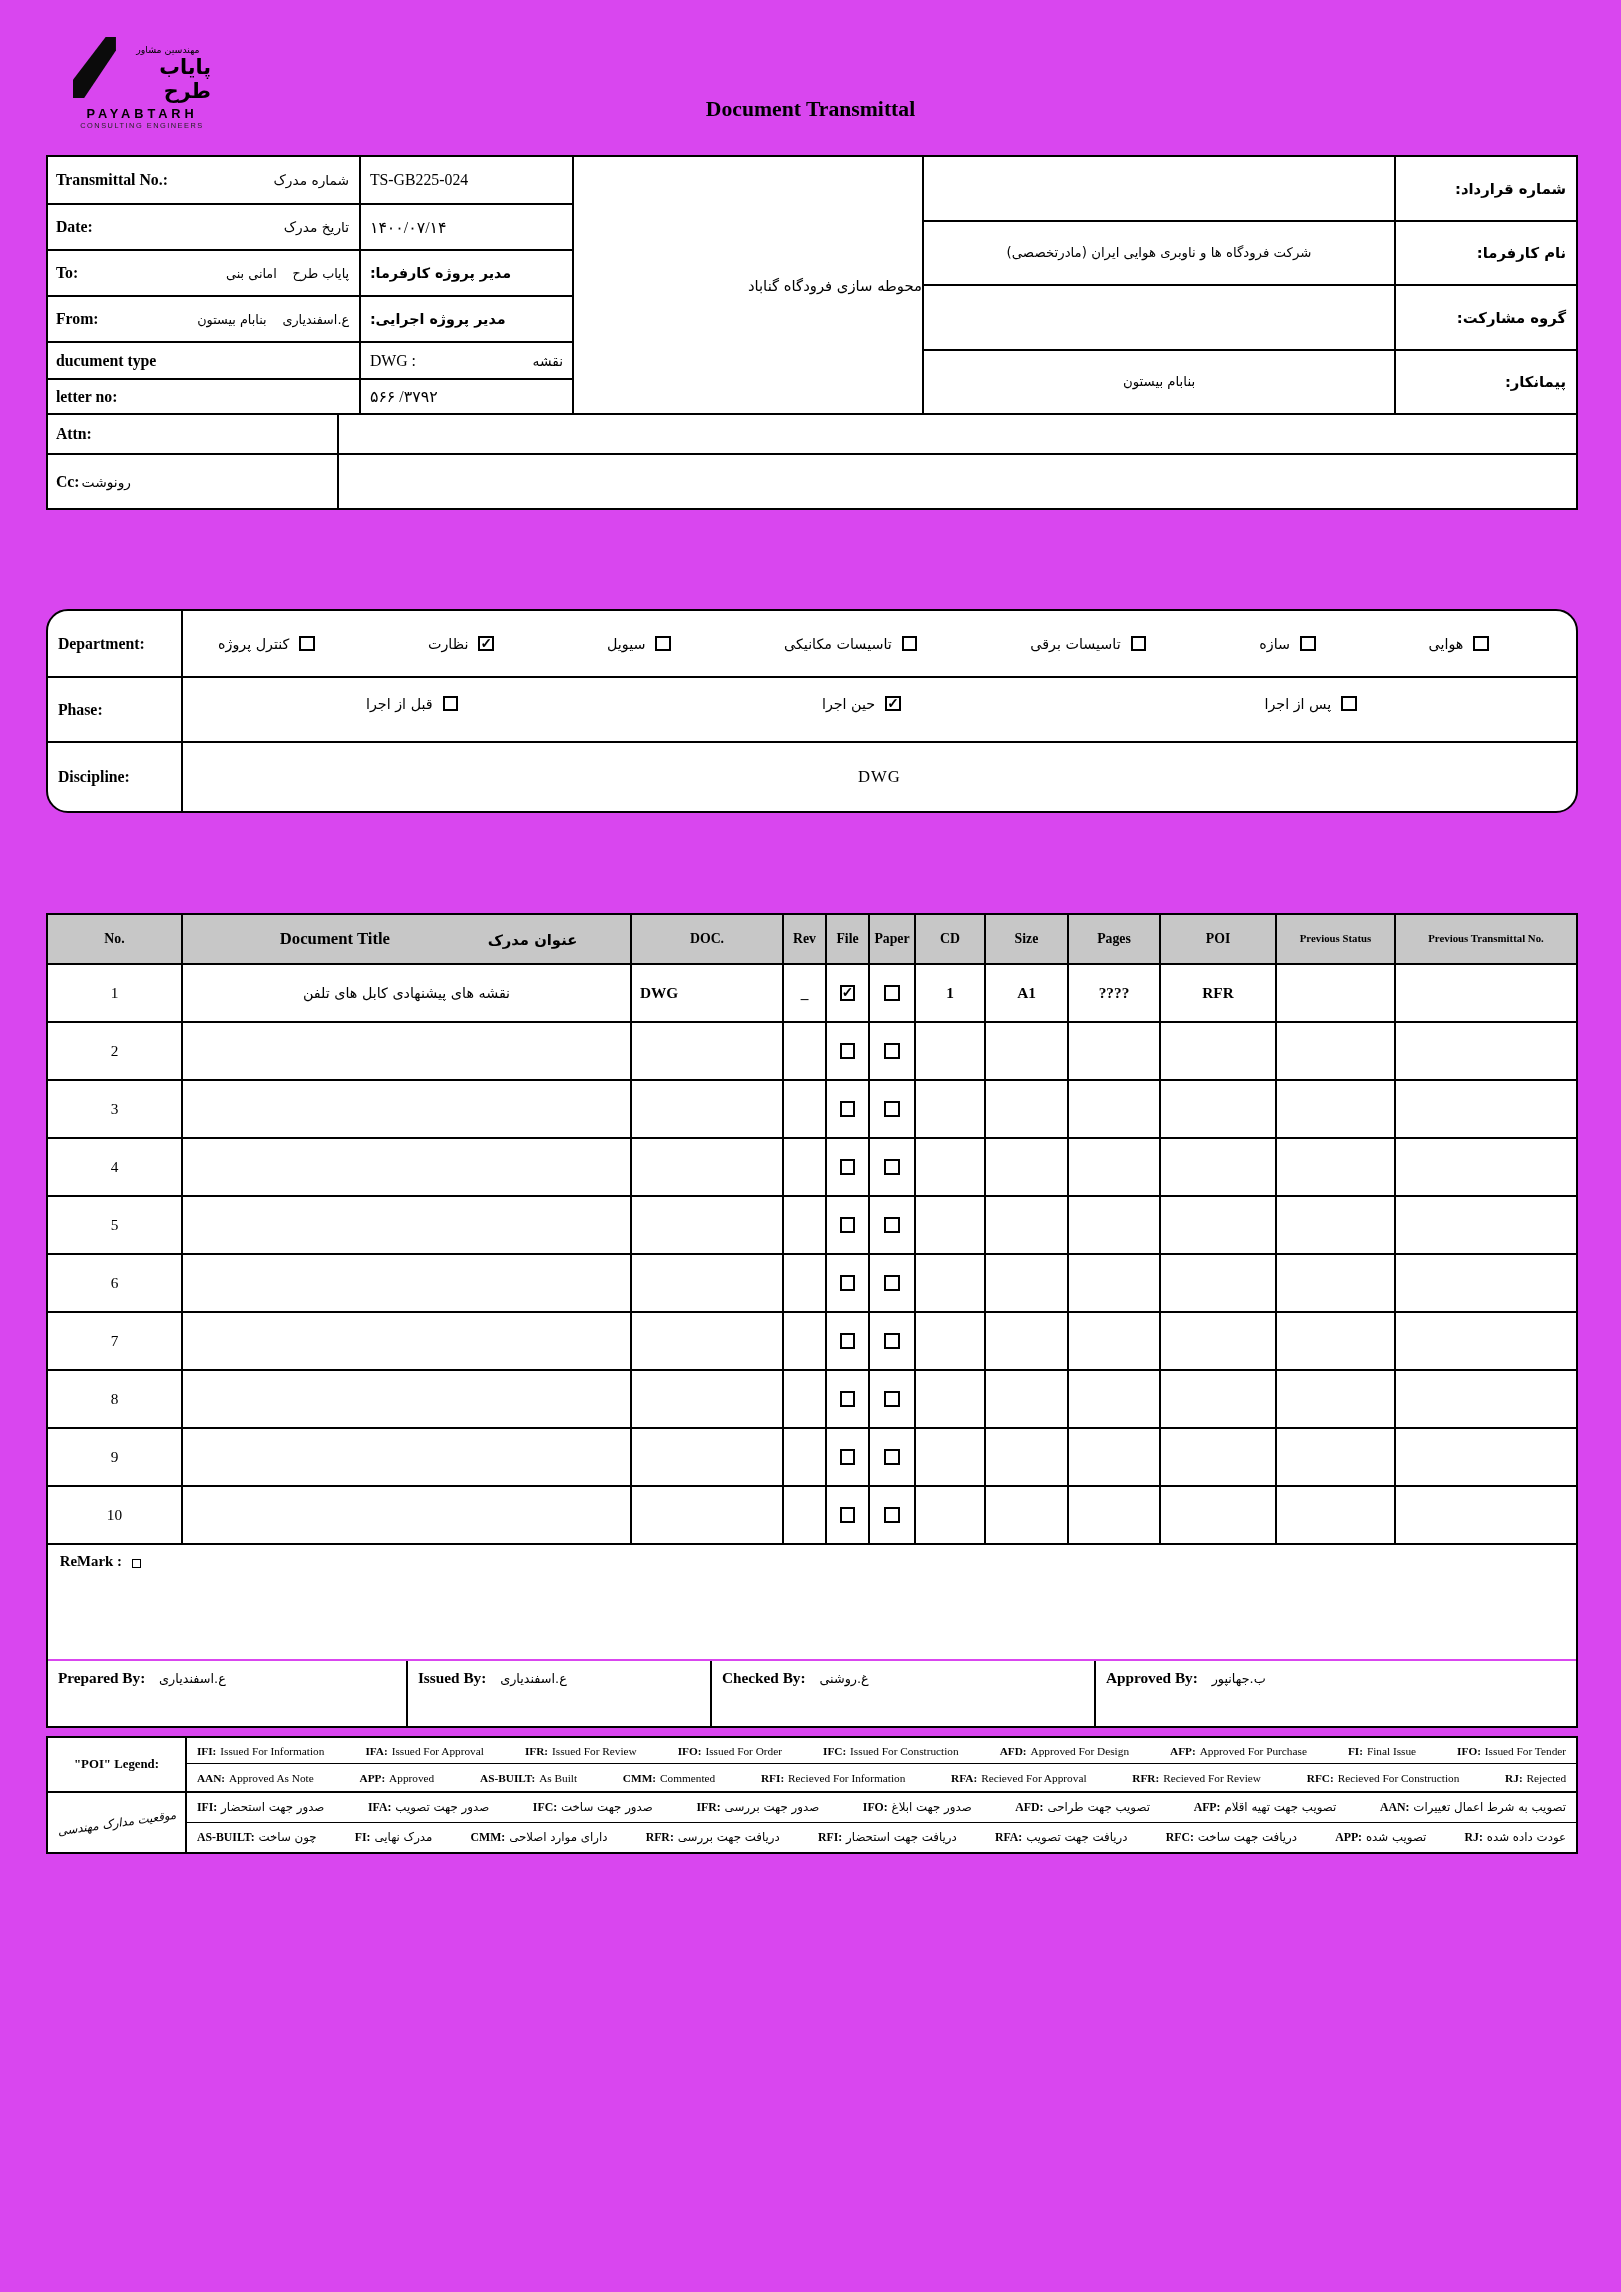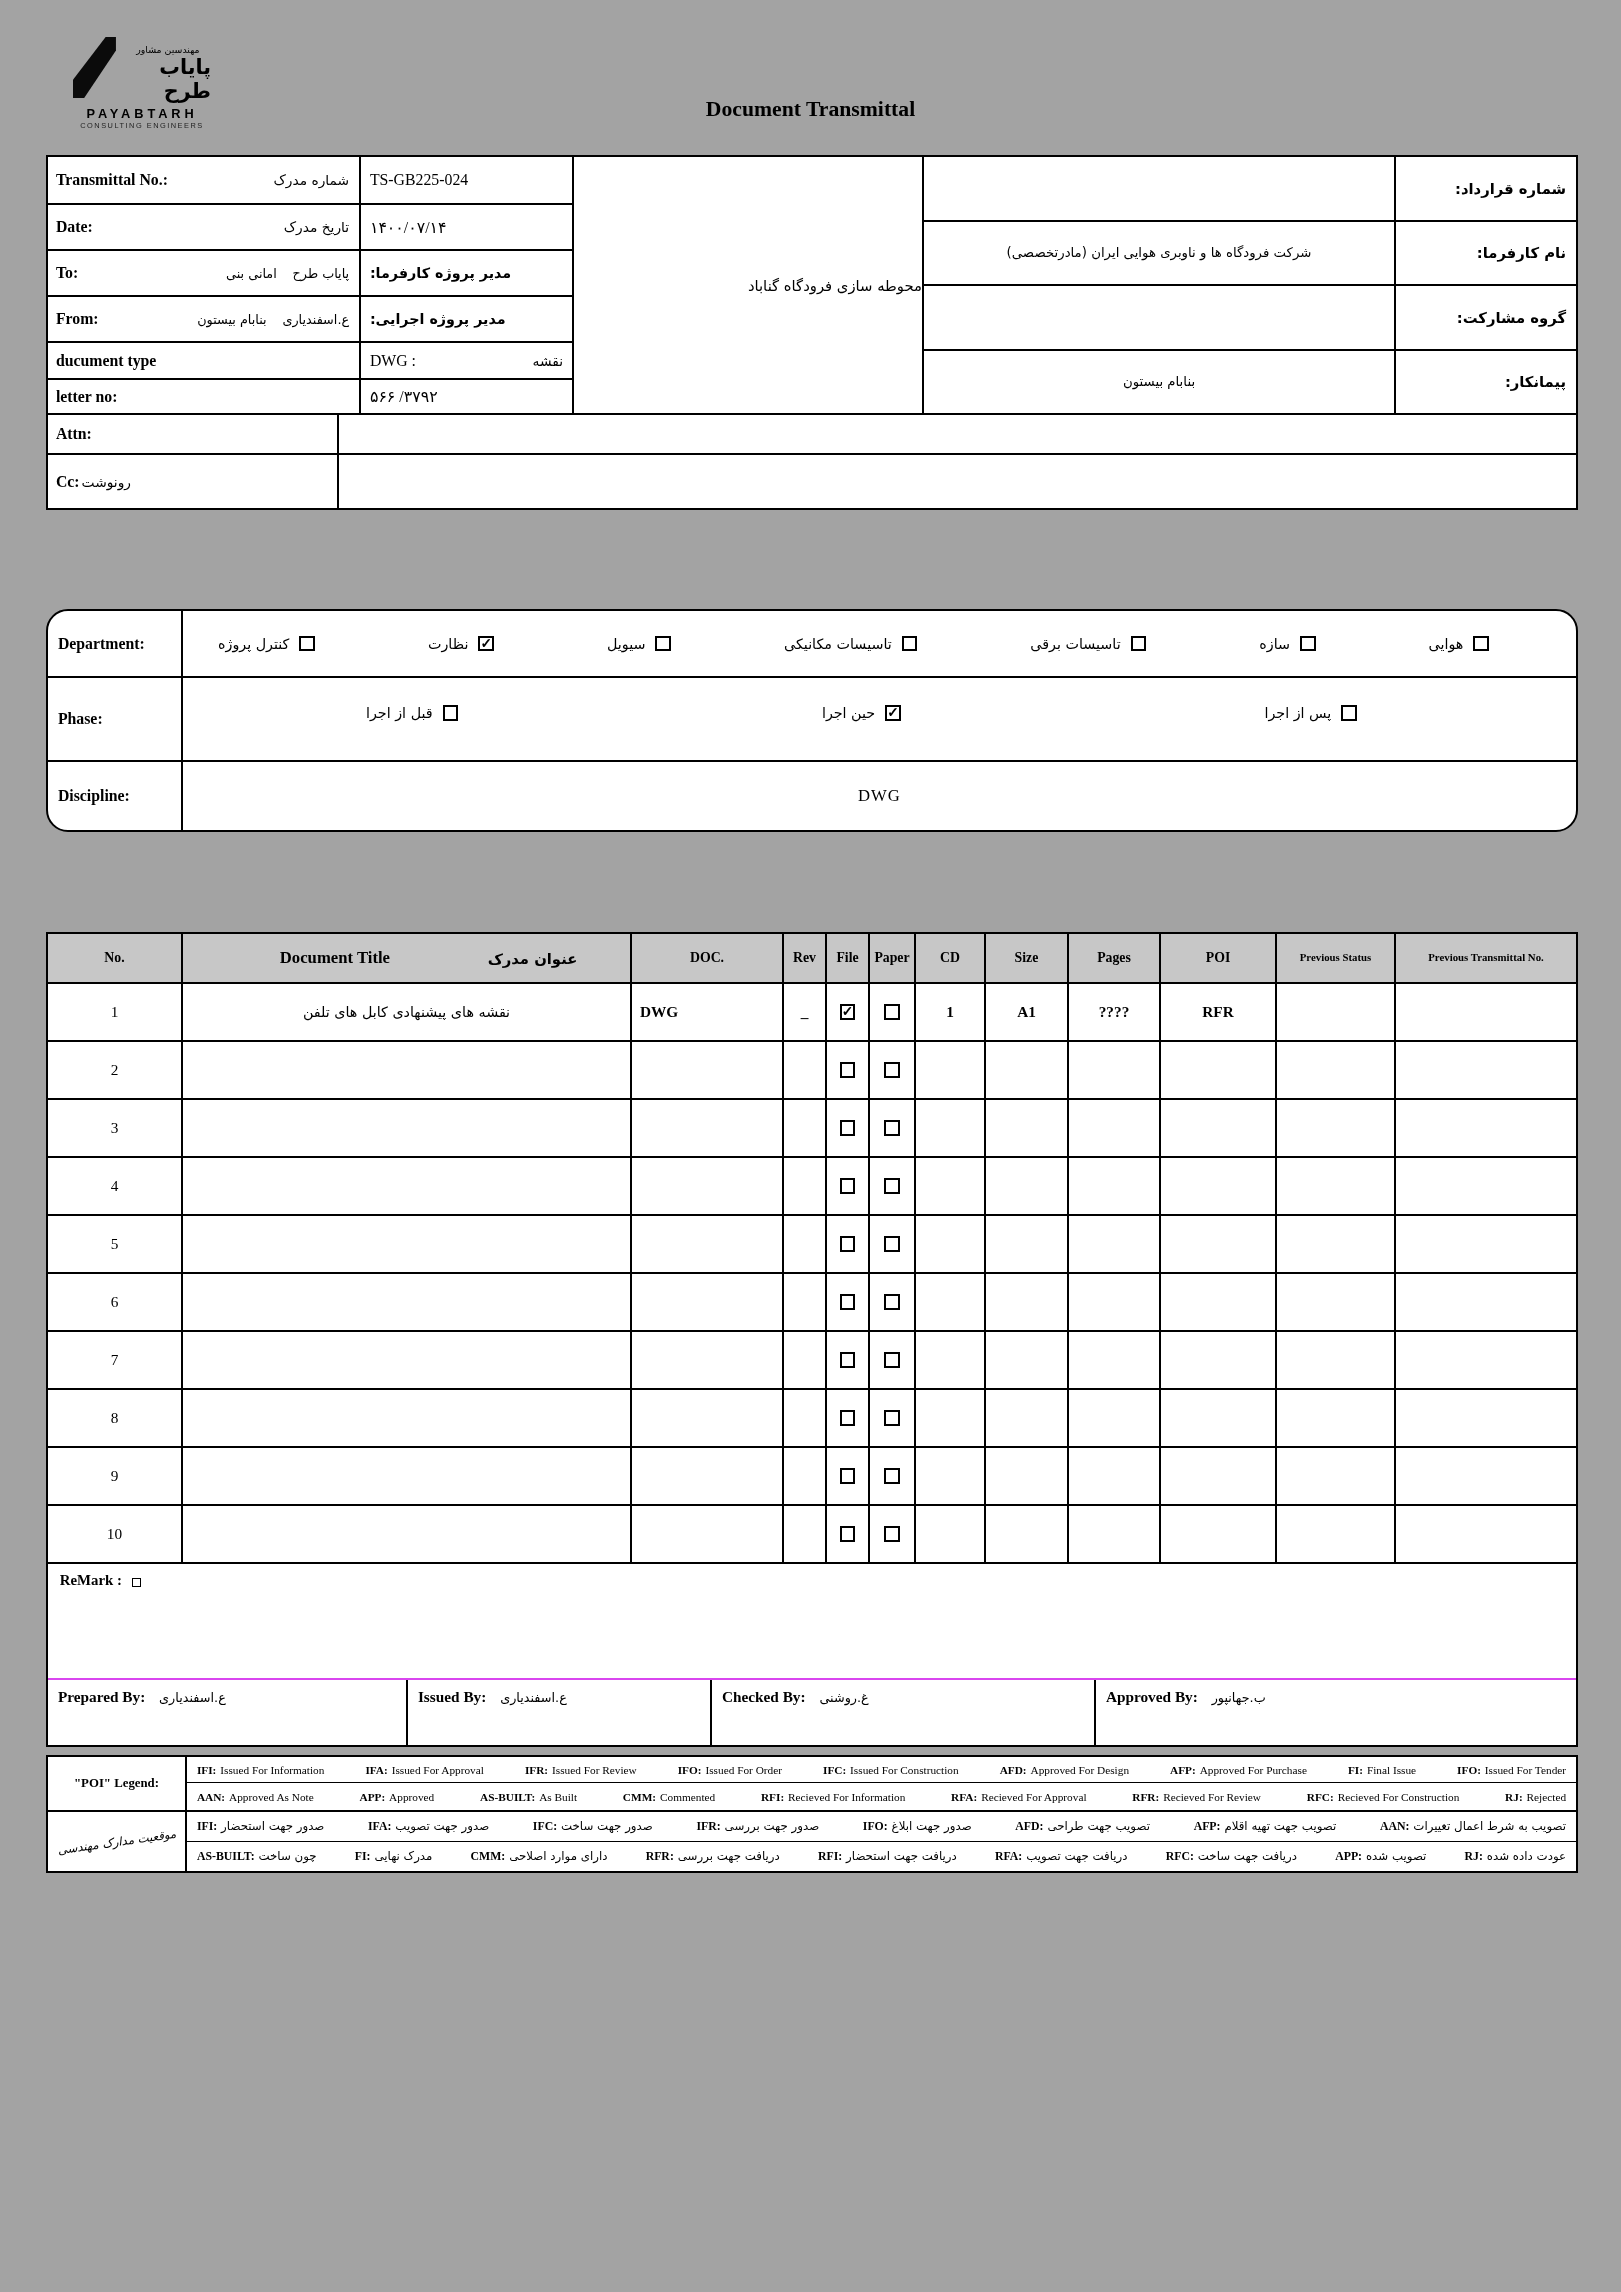--- a/index.html
+++ b/index.html
@@ -1,18 +1,18 @@
 <!DOCTYPE html>
 <html><head>
 <meta charset="utf-8">
 <style>
   * { box-sizing: border-box; margin: 0; padding: 0; }
   html,body { background:#fff; }
   body { font-family:"Liberation Serif","DejaVu Serif",serif; color:#000; }
-  .page { width:1621px; height:2292px; position:relative; background:#a3a3a3; overflow:hidden; }
+  .page { width:1621px; height:2292px; position:relative; background:#d946ef; overflow:hidden; }
   .fa { font-family:"DejaVu Sans","Liberation Sans",sans-serif; direction:rtl; unicode-bidi:isolate; }
   .ltr { direction:ltr; unicode-bidi:isolate; }
 
   
   .masthead { position:relative; height:155px; }
   .logo { position:absolute; left:73px; top:37px; width:138px; }
   .logo-top { display:flex; align-items:flex-start; gap:8.9px; }
   .logo-shape { width:53px; height:61px; background:#0b0b0b;
                 clip-path:polygon(0 100%, 0 70%, 76% 0, 100% 0, 100% 22%, 26% 100%); }
   .logo-fa-block { display:flex; flex-direction:column; align-items:center; padding-top:6.9px; }
@@ -55,21 +55,21 @@
   .wide-row.cc { height:53px; border-bottom:none; }
   .wlabel { width:291px; border-right:2px solid #000; display:flex; align-items:center; padding:0 7.9px; }
   .wlabel b { font-size:15.8px; }
   .ccfa { font-size:13.8px; margin-left:2px; }
   .wvalue { flex:1; }
 
   
   .class-table { margin-top:99px;border-radius:22px; }
   .class-row { display:flex; border-bottom:2px solid #000; }
   .class-row.last { border-bottom:none; }
-  .ch68{height:67px}.ch66{height:84px}.ch69{height:68px}
+  .ch68{height:67px}.ch66{height:65px}.ch69{height:68px}
   .class-label { width:135px; border-right:2px solid #000; display:flex; align-items:center; padding-left:9.9px; }
   .class-label b { font-size:15.8px; }
   .class-content { flex:1; display:flex; align-items:center; }
   .dept { justify-content:space-between; padding:0 87px 0 35px; }
   .phase { justify-content:space-between; padding:0 219px 12px 183px; }
   .discipline { justify-content:center; font-size:16.7px; letter-spacing:1px; }
   .chk-item { display:flex; align-items:center; gap:9.9px; }
   .opt-label { font-size:14.3px; }
   .checkbox { width:15.8px; height:15.8px; border:2px solid #000; display:flex; align-items:center;
               justify-content:center; font-size:13.8px; font-weight:bold; line-height:1; background:#fff;

